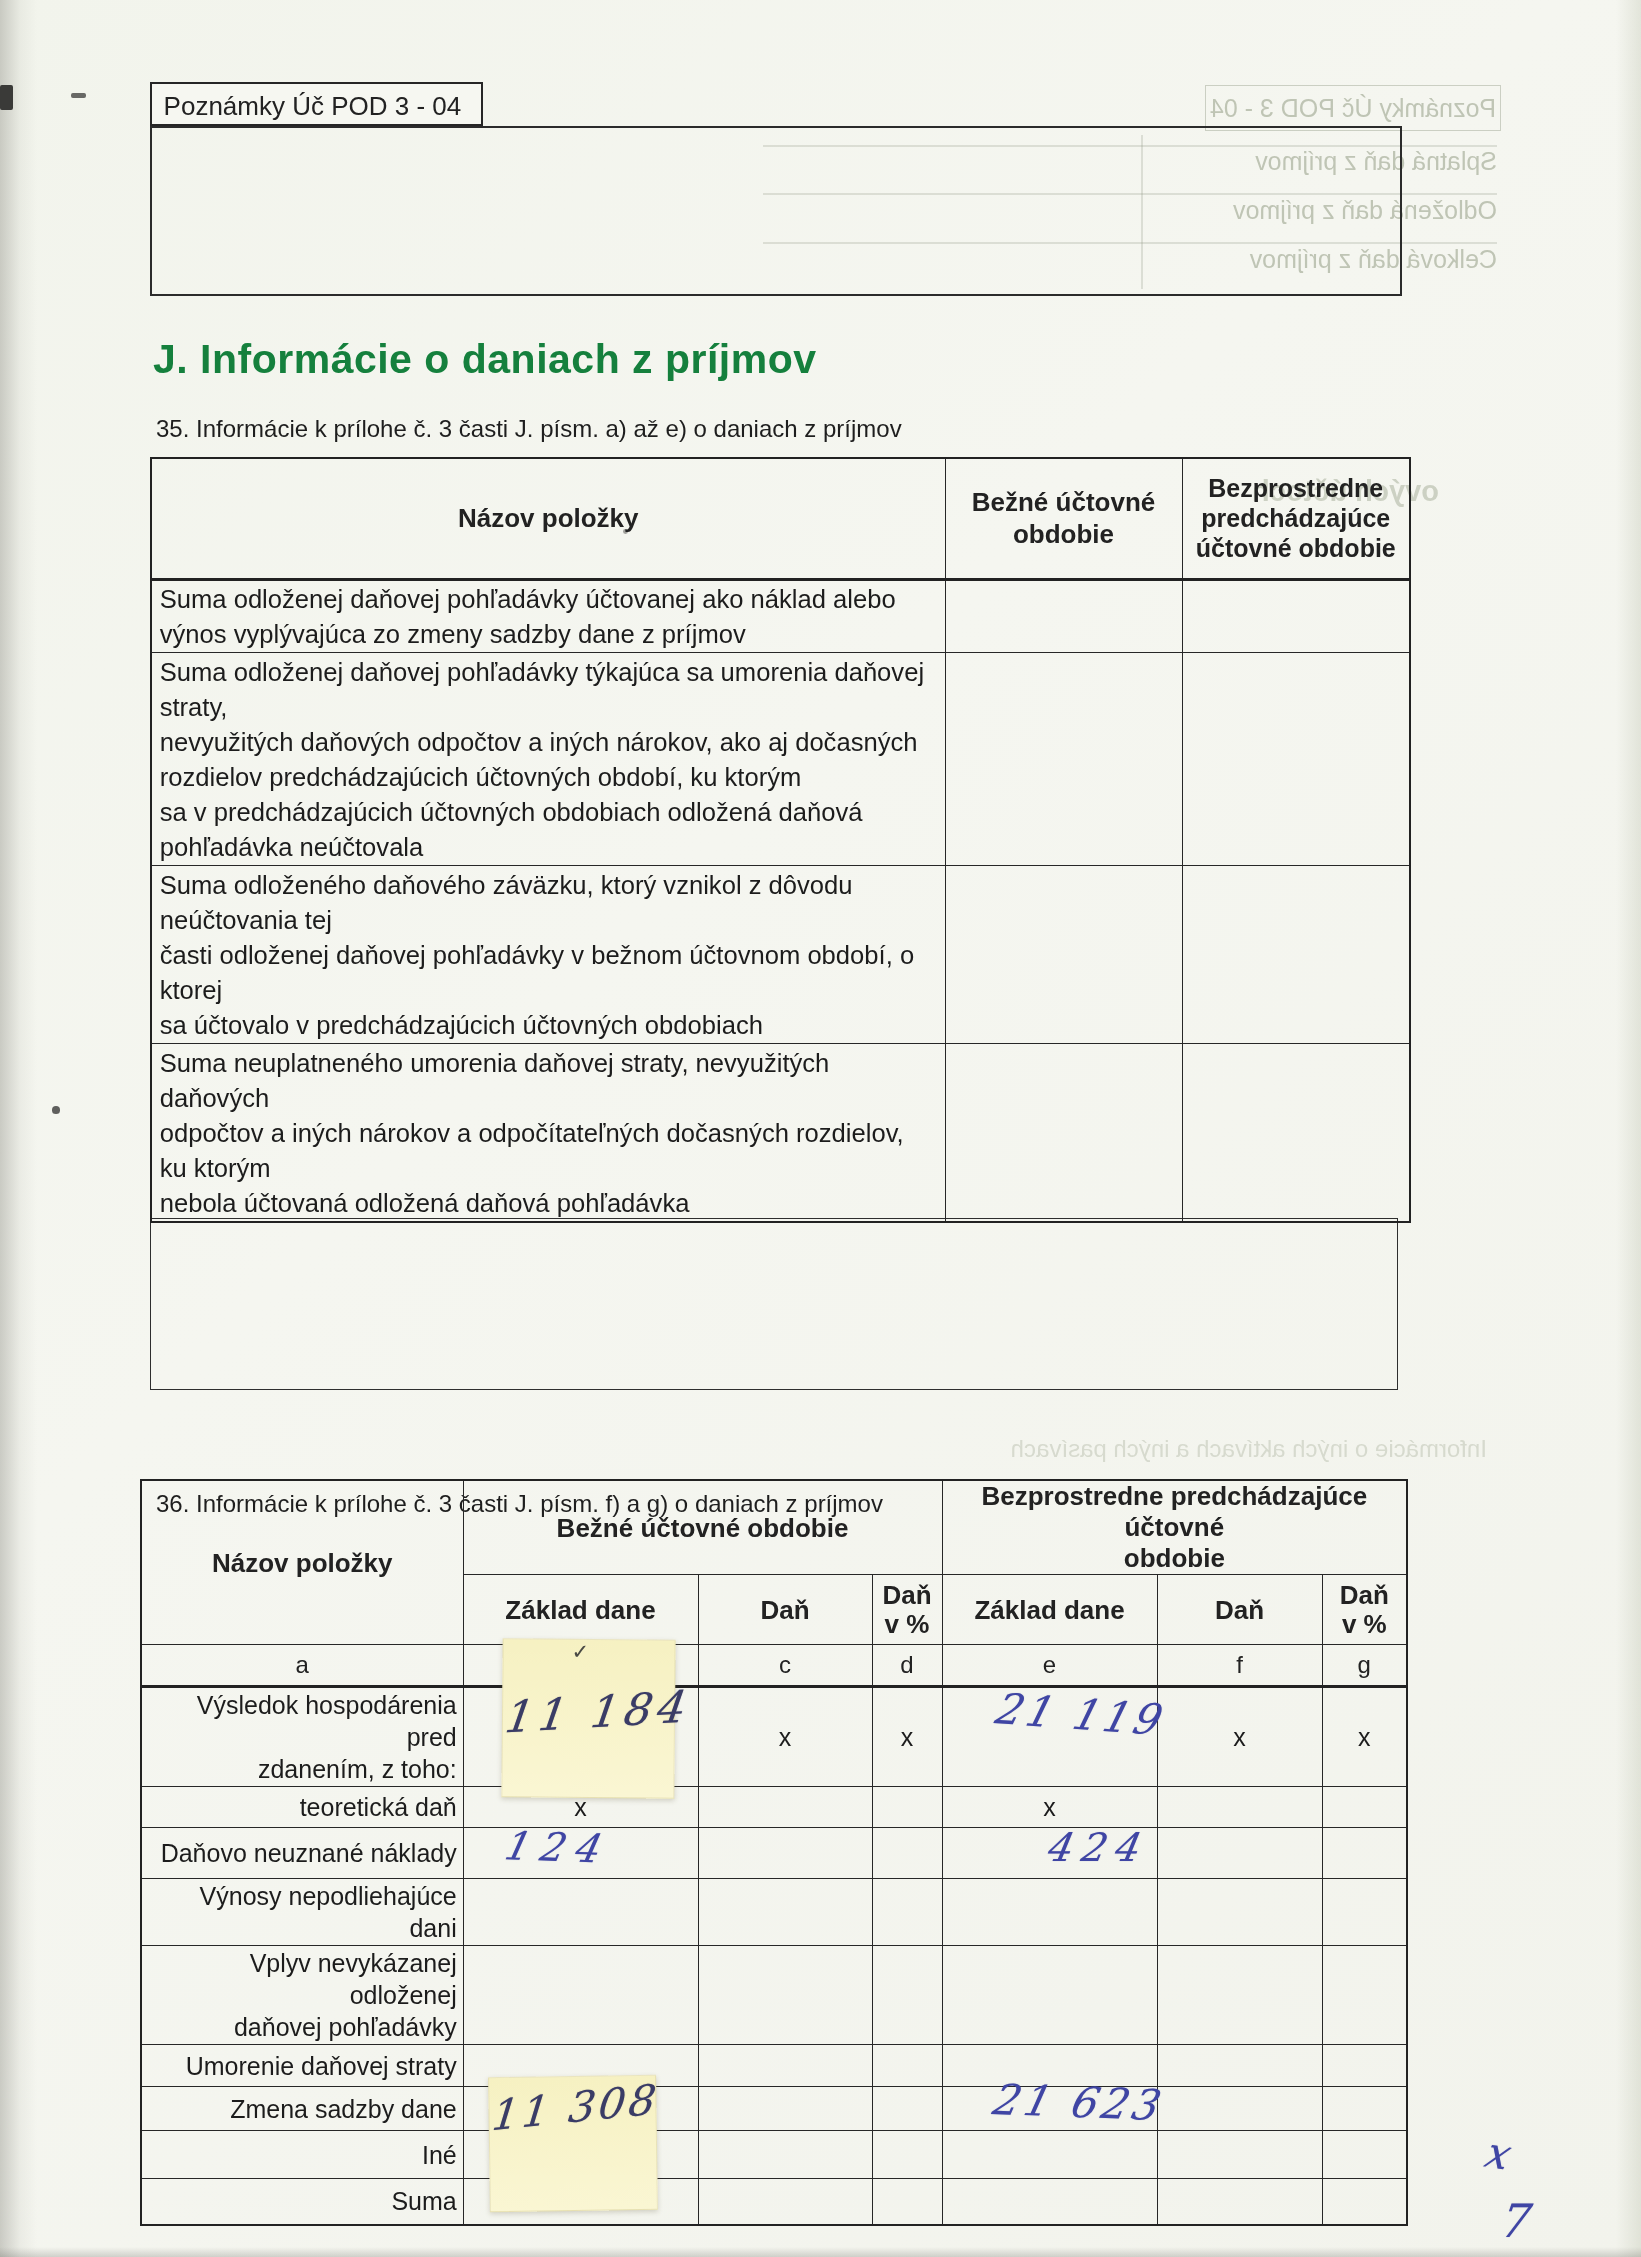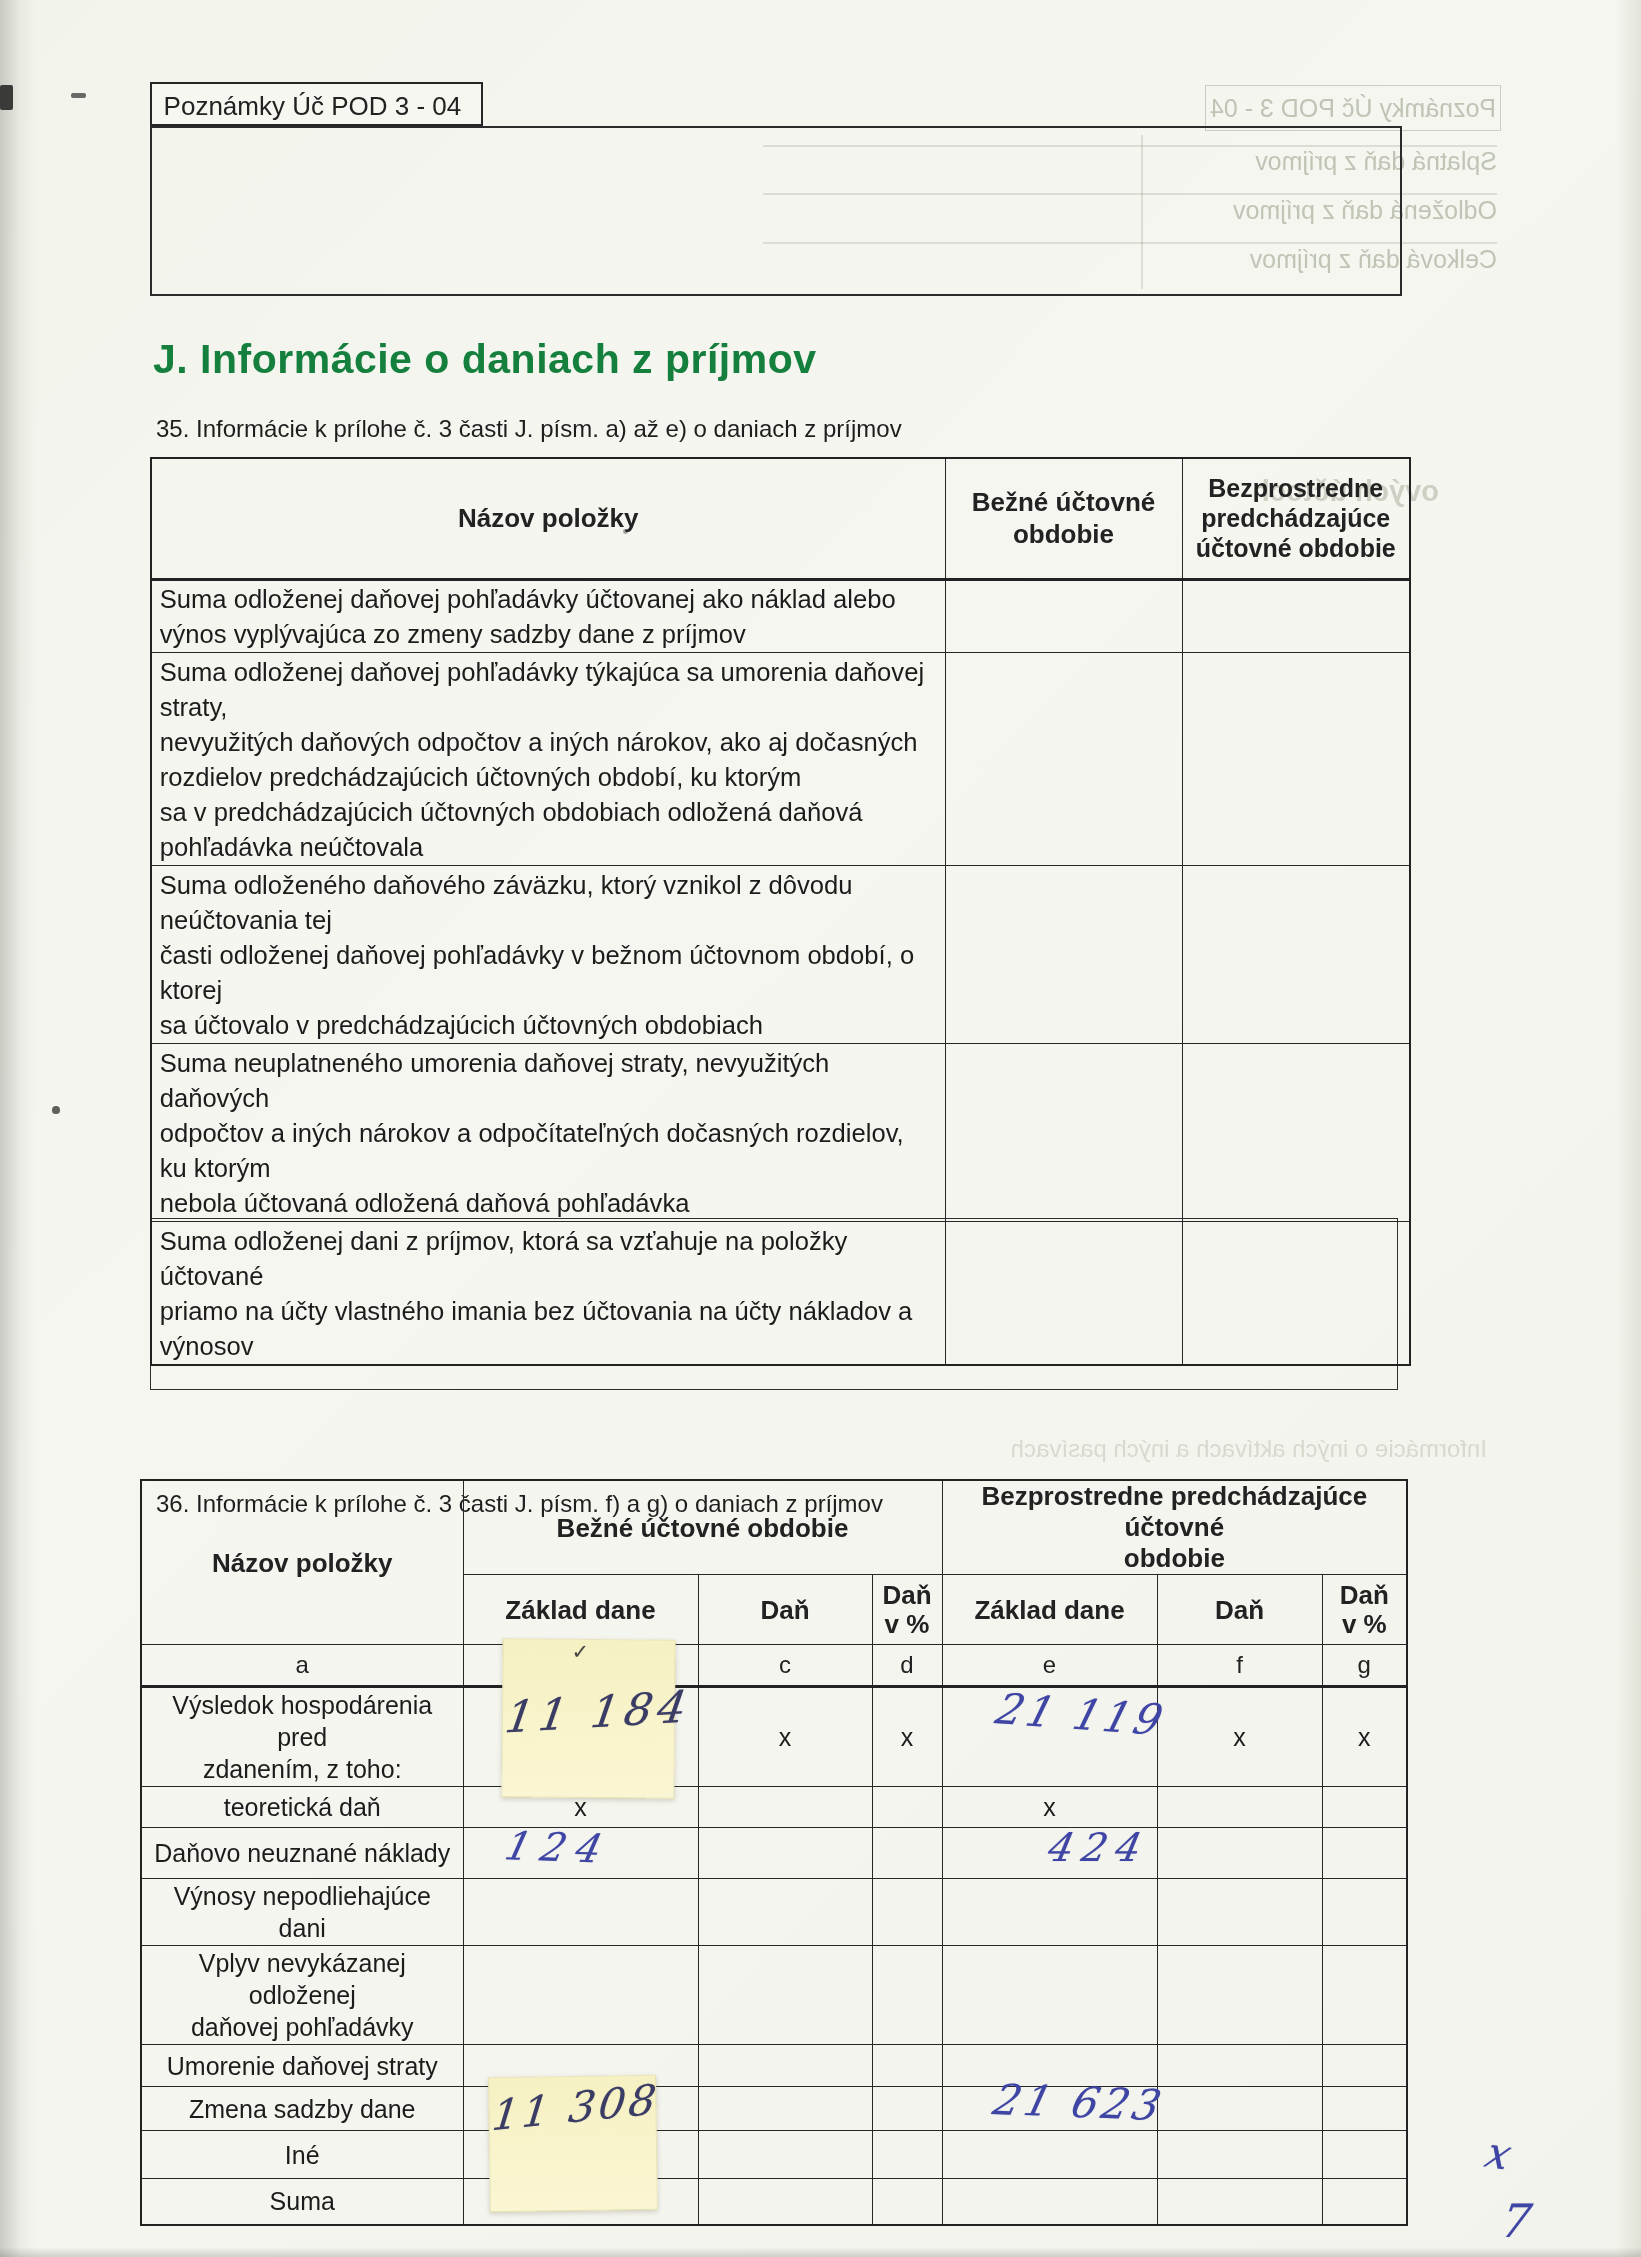--- a/index.html
+++ b/index.html
@@ -26,21 +26,21 @@
   
   table{border-collapse:collapse;table-layout:fixed;background:transparent;}
   .t35{left:150px;top:457px;width:1258px;}
   .t36{left:140px;top:1479px;width:1265px;}
   td,th{border:1.9px solid #272727;padding:0;font-weight:normal;overflow:hidden;}
   .t35 th,.t36 th{font-weight:bold;text-align:center;vertical-align:middle;font-size:26px;line-height:32px;}
   .t35{border:2.9px solid #222;}
   .t36{border:2.9px solid #222;}
   .lbl{font-size:25.6px;line-height:35px;text-align:left;vertical-align:top;
        padding:1.9px 7.7px 0 7.7px;white-space:pre-line;color:#1c1c1c;}
-  .lbl36{font-size:25px;line-height:32px;text-align:center;vertical-align:middle;
+  .lbl36{font-size:25px;line-height:32px;text-align:right;vertical-align:middle;
        padding:1px 5.8px;white-space:pre-line;color:#1c1c1c;}
   .hdr-thick{border-bottom:3.9px solid #222;}
   .cell{font-size:25px;text-align:center;vertical-align:middle;color:#1c1c1c;}
   .letters td{font-size:24px;text-align:center;vertical-align:middle;border-bottom:3.9px solid #222;}
   .subhdr{white-space:pre-line;margin-left:24px;}
   
   .hw{font-family:"DejaVu Serif", serif;font-style:italic;z-index:6;
       text-shadow:0 0 1px rgba(40,50,140,.35);}
   .hw-blue{color:#3f45a4;}
   .hw-dark{color:#3a3c66;text-shadow:0 0 1px rgba(35,35,70,.4);}
@@ -113,26 +113,20 @@
     <td class="lbl">Suma odloženého daňového záväzku, ktorý vznikol z dôvodu neúčtovania tej
 časti odloženej daňovej pohľadávky v bežnom účtovnom období, o ktorej
 sa účtovalo v predchádzajúcich účtovných obdobiach</td>
     <td class="cell"></td>
     <td class="cell"></td>
   </tr>
   <tr style="height:106px;">
     <td class="lbl">Suma neuplatneného umorenia daňovej straty, nevyužitých daňových
 odpočtov a iných nárokov a odpočítateľných dočasných rozdielov, ku ktorým
 nebola účtovaná odložená daňová pohľadávka</td>
-    <td class="cell"></td>
-    <td class="cell"></td>
-  </tr>
-  <tr style="height:85px;">
-    <td class="lbl">Suma odloženej dani z príjmov, ktorá sa vzťahuje na položky účtované
-priamo na účty vlastného imania bez účtovania na účty nákladov a výnosov</td>
     <td class="cell"></td>
     <td class="cell"></td>
   </tr>
 </tbody>
   </table>
 
 <table class="abs t36" style="z-index:2;">
   <colgroup>
     <col style="width:322px">
       <col style="width:235px">

